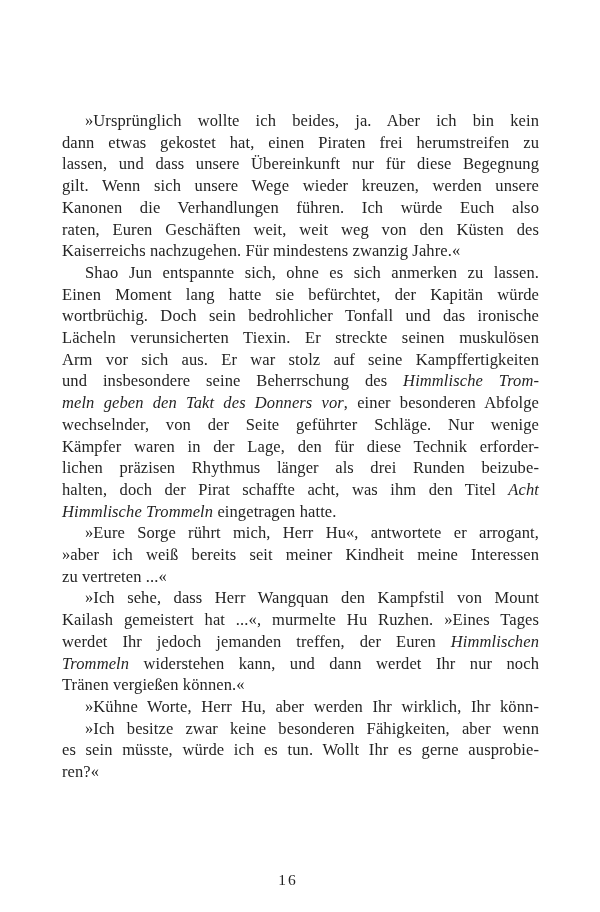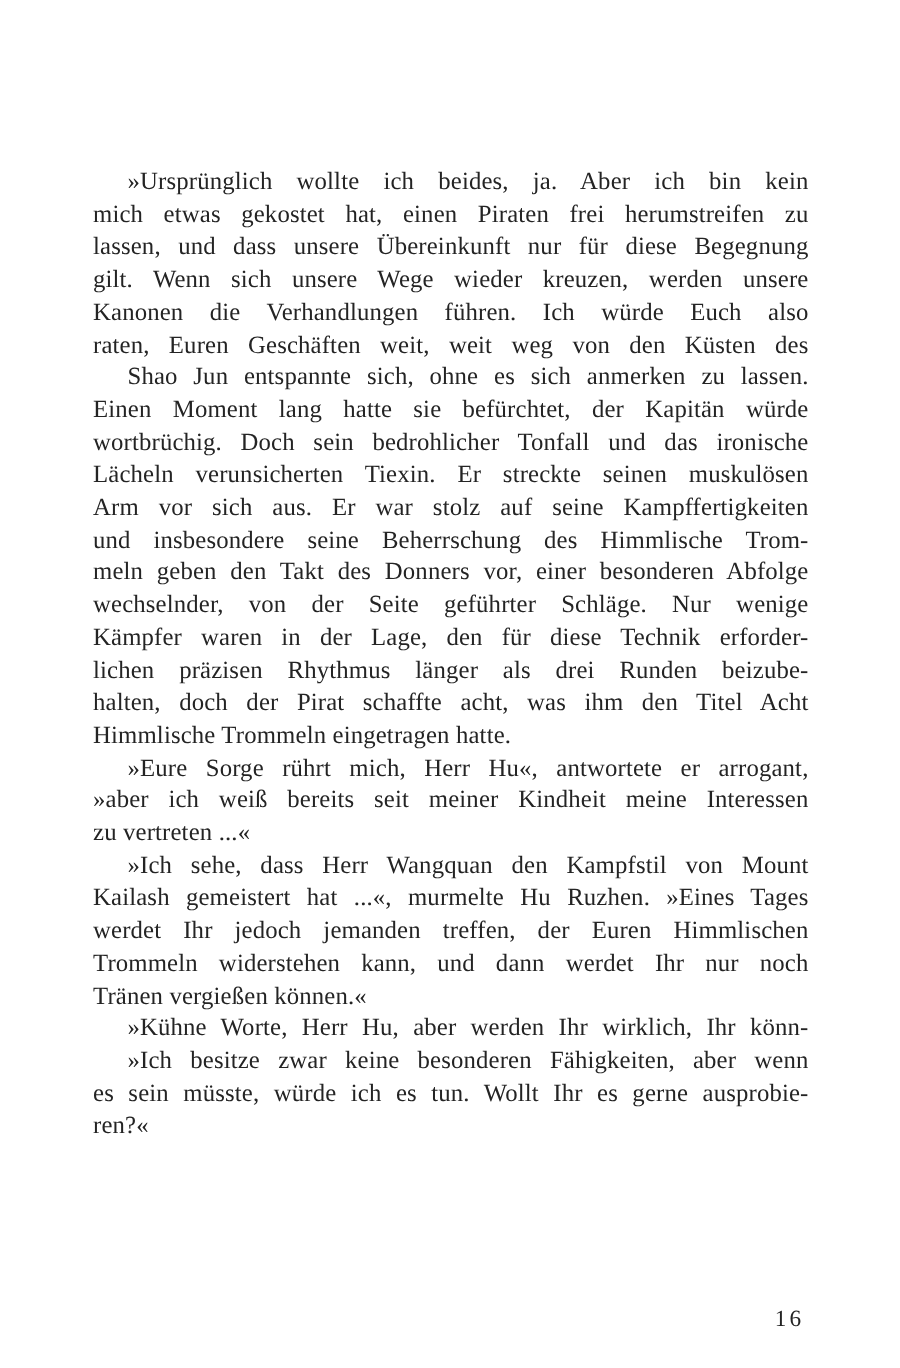--- a/index.html
+++ b/index.html
@@ -33,40 +33,43 @@
     text-align-last:justify;
     white-space:normal;
   }
   .line.firstline{
     text-indent:23px;
   }
   .line.lastline{
     text-align-last:left;
   }
   .run.italic{
+    font-style:italic;
   }
   .page-number{
     position:absolute;
     left:0;top:845px;width:536px;
-    text-align:right;
+    text-align:center;
     font-size:15.5px;
     letter-spacing:2px;
+    padding-left:20px;
   }
 </style>
 </head>
 <body>
 
 <div class="book-page">
   <div class="text-block" id="text-block">
       <div class="line firstline"><span class="run">»Ursprünglich wollte ich beides, ja. Aber ich bin kein</span></div>
-      <div class="line"><span class="run">mich etwas gekostet hat, einen Piraten frei herumstreifen zu</span></div>
+      <div class="line"><span class="run">dann etwas gekostet hat, einen Piraten frei herumstreifen zu</span></div>
       <div class="line"><span class="run">lassen, und dass unsere Übereinkunft nur für diese Begegnung</span></div>
       <div class="line"><span class="run">gilt. Wenn sich unsere Wege wieder kreuzen, werden unsere</span></div>
       <div class="line"><span class="run">Kanonen die Verhandlungen führen. Ich würde Euch also</span></div>
       <div class="line"><span class="run">raten, Euren Geschäften weit, weit weg von den Küsten des</span></div>
+      <div class="line lastline"><span class="run">Kaiserreichs nachzugehen. Für mindestens zwanzig Jahre.«</span></div>
       <div class="line firstline"><span class="run">Shao Jun entspannte sich, ohne es sich anmerken zu lassen.</span></div>
       <div class="line"><span class="run">Einen Moment lang hatte sie befürchtet, der Kapitän würde</span></div>
       <div class="line"><span class="run">wortbrüchig. Doch sein bedrohlicher Tonfall und das ironische</span></div>
       <div class="line"><span class="run">Lächeln verunsicherten Tiexin. Er streckte seinen muskulösen</span></div>
       <div class="line"><span class="run">Arm vor sich aus. Er war stolz auf seine Kampffertigkeiten</span></div>
       <div class="line"><span class="run">und insbesondere seine Beherrschung des </span><span class="run italic">Himmlische Trom-</span></div>
       <div class="line"><span class="run italic">meln geben den Takt des Donners vor</span><span class="run">, einer besonderen Abfolge</span></div>
       <div class="line"><span class="run">wechselnder, von der Seite geführter Schläge. Nur wenige</span></div>
       <div class="line"><span class="run">Kämpfer waren in der Lage, den für diese Technik erforder-</span></div>
       <div class="line"><span class="run">lichen präzisen Rhythmus länger als drei Runden beizube-</span></div>

